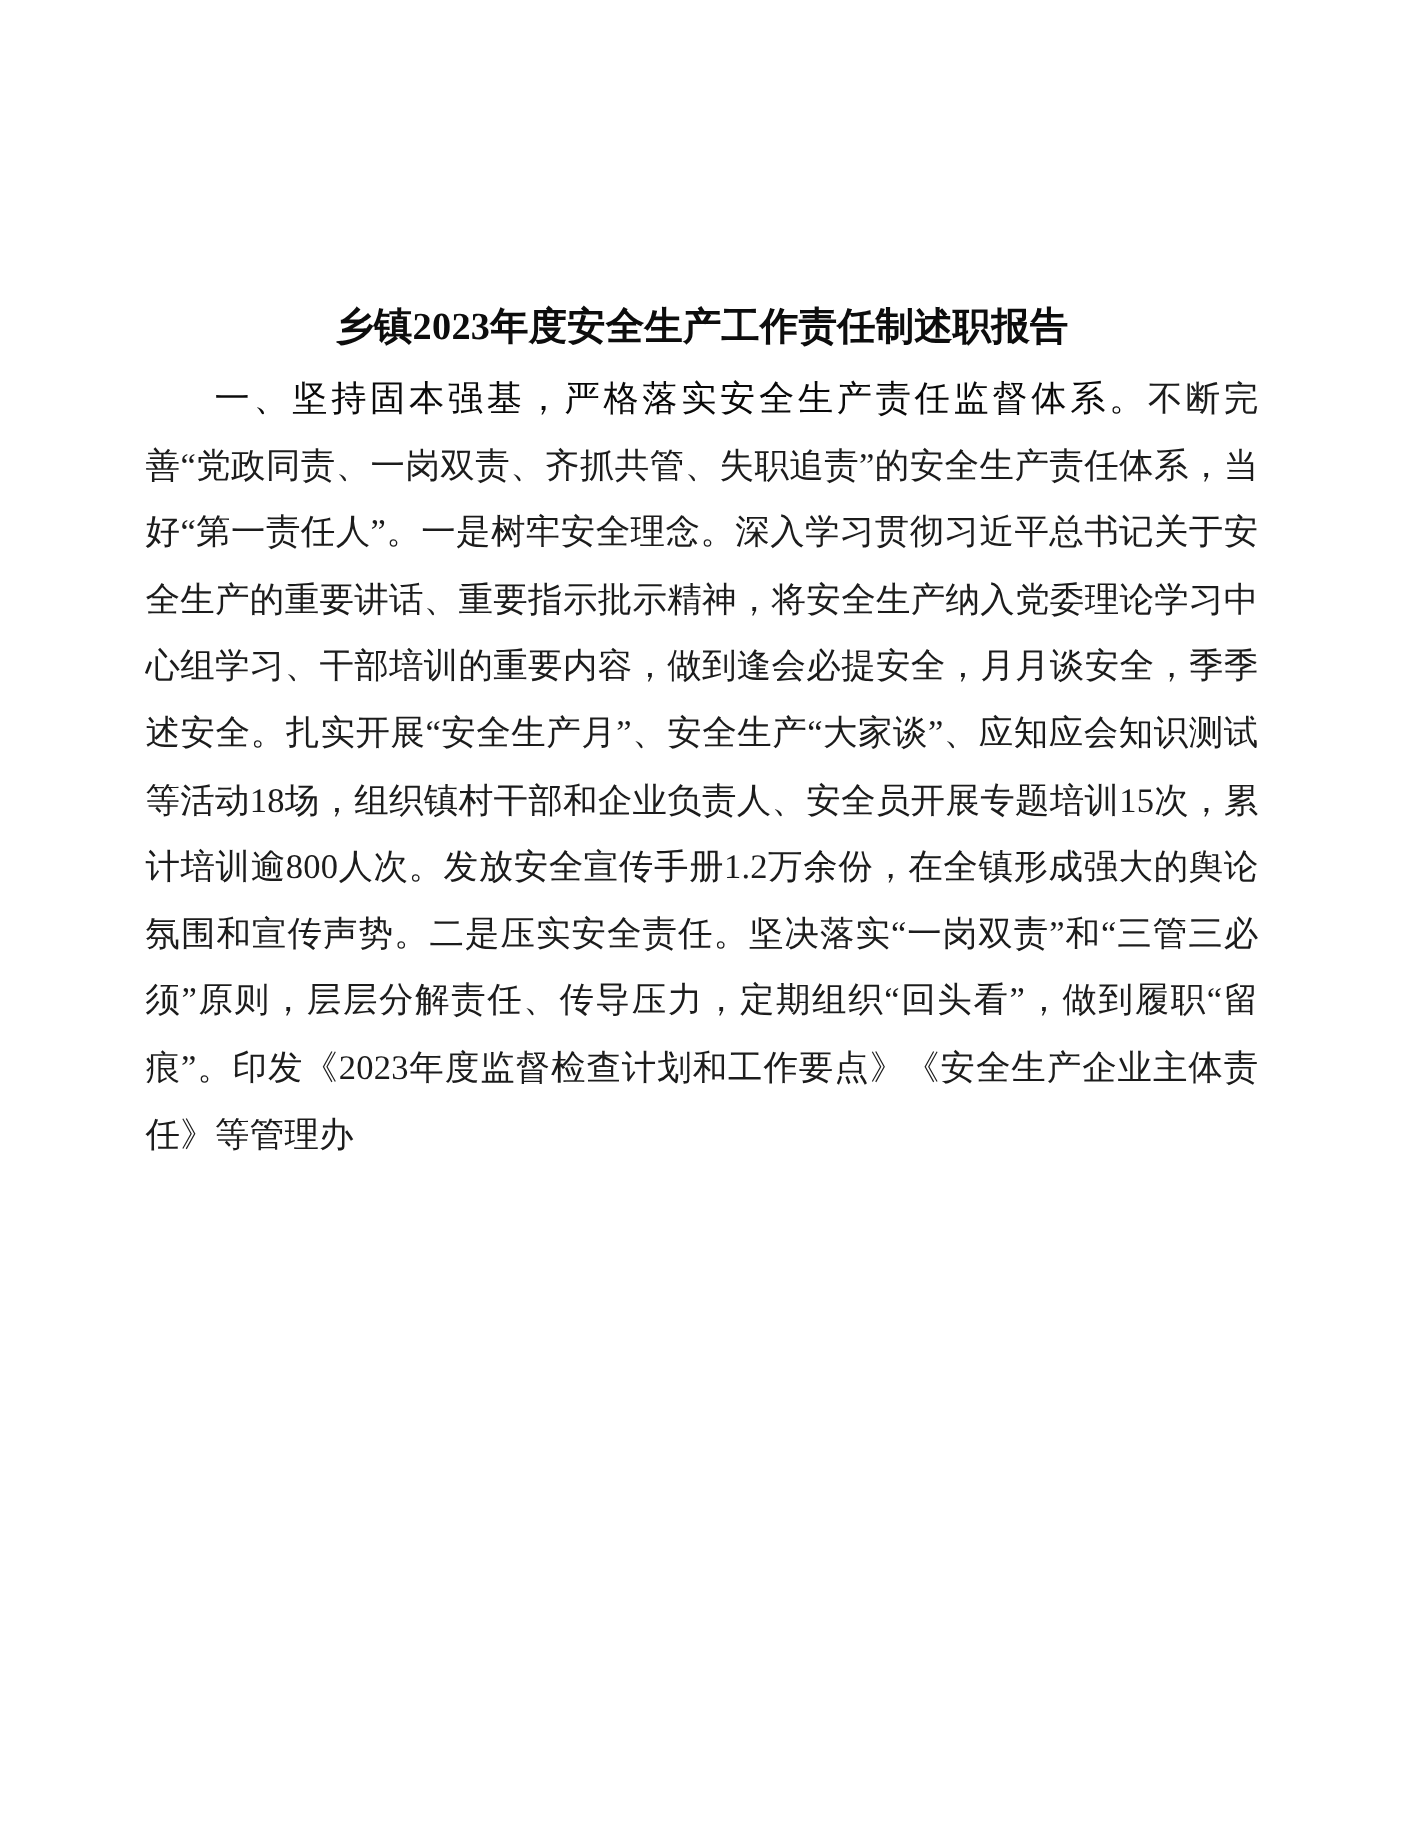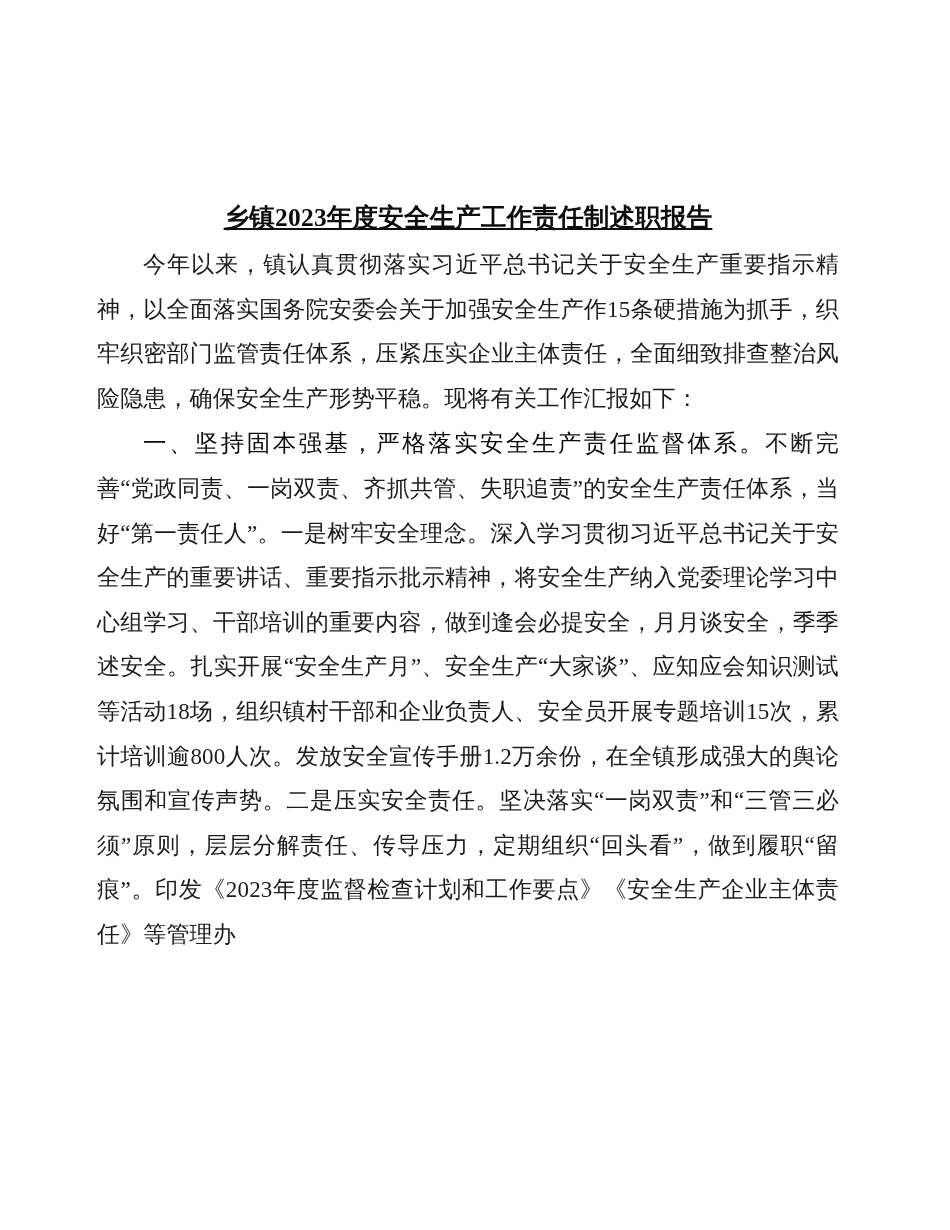--- a/index.html
+++ b/index.html
@@ -33,21 +33,20 @@
   .doc-title {
     font-family: "Liberation Serif", "DejaVu Serif", serif;
     font-weight: bold;
     font-size: 25.5px;
     line-height: 44px;
     color: #0d0d0d;
     text-align: center;
     letter-spacing: 0.2px;
     margin: 0 0 3px 0;
     white-space: nowrap;
-    text-decoration: underline;
   }
 
   .para {
     font-family: "Liberation Serif", "DejaVu Serif", serif;
     font-size: 23px;
     line-height: 44.6px;
     color: #1c1c1c;
     text-align: justify;
     text-justify: inter-ideograph;
     text-align-last: left;
@@ -77,19 +76,18 @@
 </style>
 </head>
 <body>
 
 <div class="page">
 
   <div class="page-body">
 
     <h1 class="doc-title">乡镇2023年度安全生产工作责任制述职报告</h1>
 
-    <p class="para"><span class="run-normal">今年以来，镇认真贯彻落实习近平总书记关于安全生产重要指示精神，以全面落实国务院安委会关于加强安全生产作15条硬措施为抓手，织牢织密部门监管责任体系，压紧压实企业主体责任，全面细致排查整治风险隐患，确保安全生产形势平稳。现将有关工作汇报如下：</span></p>
 
     <p class="para"><span class="run-bold-hei">一、坚持固本强基，严格落实安全生产责任监督体系。</span><span class="run-normal">不断完善“党政同责、一岗双责、齐抓共管、失职追责”的安全生产责任体系，当好“第一责任人”。一是树牢安全理念。深入学习贯彻习近平总书记关于安全生产的重要讲话、重要指示批示精神，将安全生产纳入党委理论学习中心组学习、干部培训的重要内容，做到逢会必提安全，月月谈安全，季季述安全。扎实开展“安全生产月”、安全生产“大家谈”、应知应会知识测试等活动18场，组织镇村干部和企业负责人、安全员开展专题培训15次，累计培训逾800人次。发放安全宣传手册1.2万余份，在全镇形成强大的舆论氛围和宣传声势。二是压实安全责任。坚决落实“一岗双责”和“三管三必须”原则，层层分解责任、传导压力，定期组织“回头看”，做到履职“留痕”。印发《2023年度监督检查计划和工作要点》《安全生产企业主体责任》等管理办</span></p>
 
   </div>
 
 </div>
 
 </body></html>

